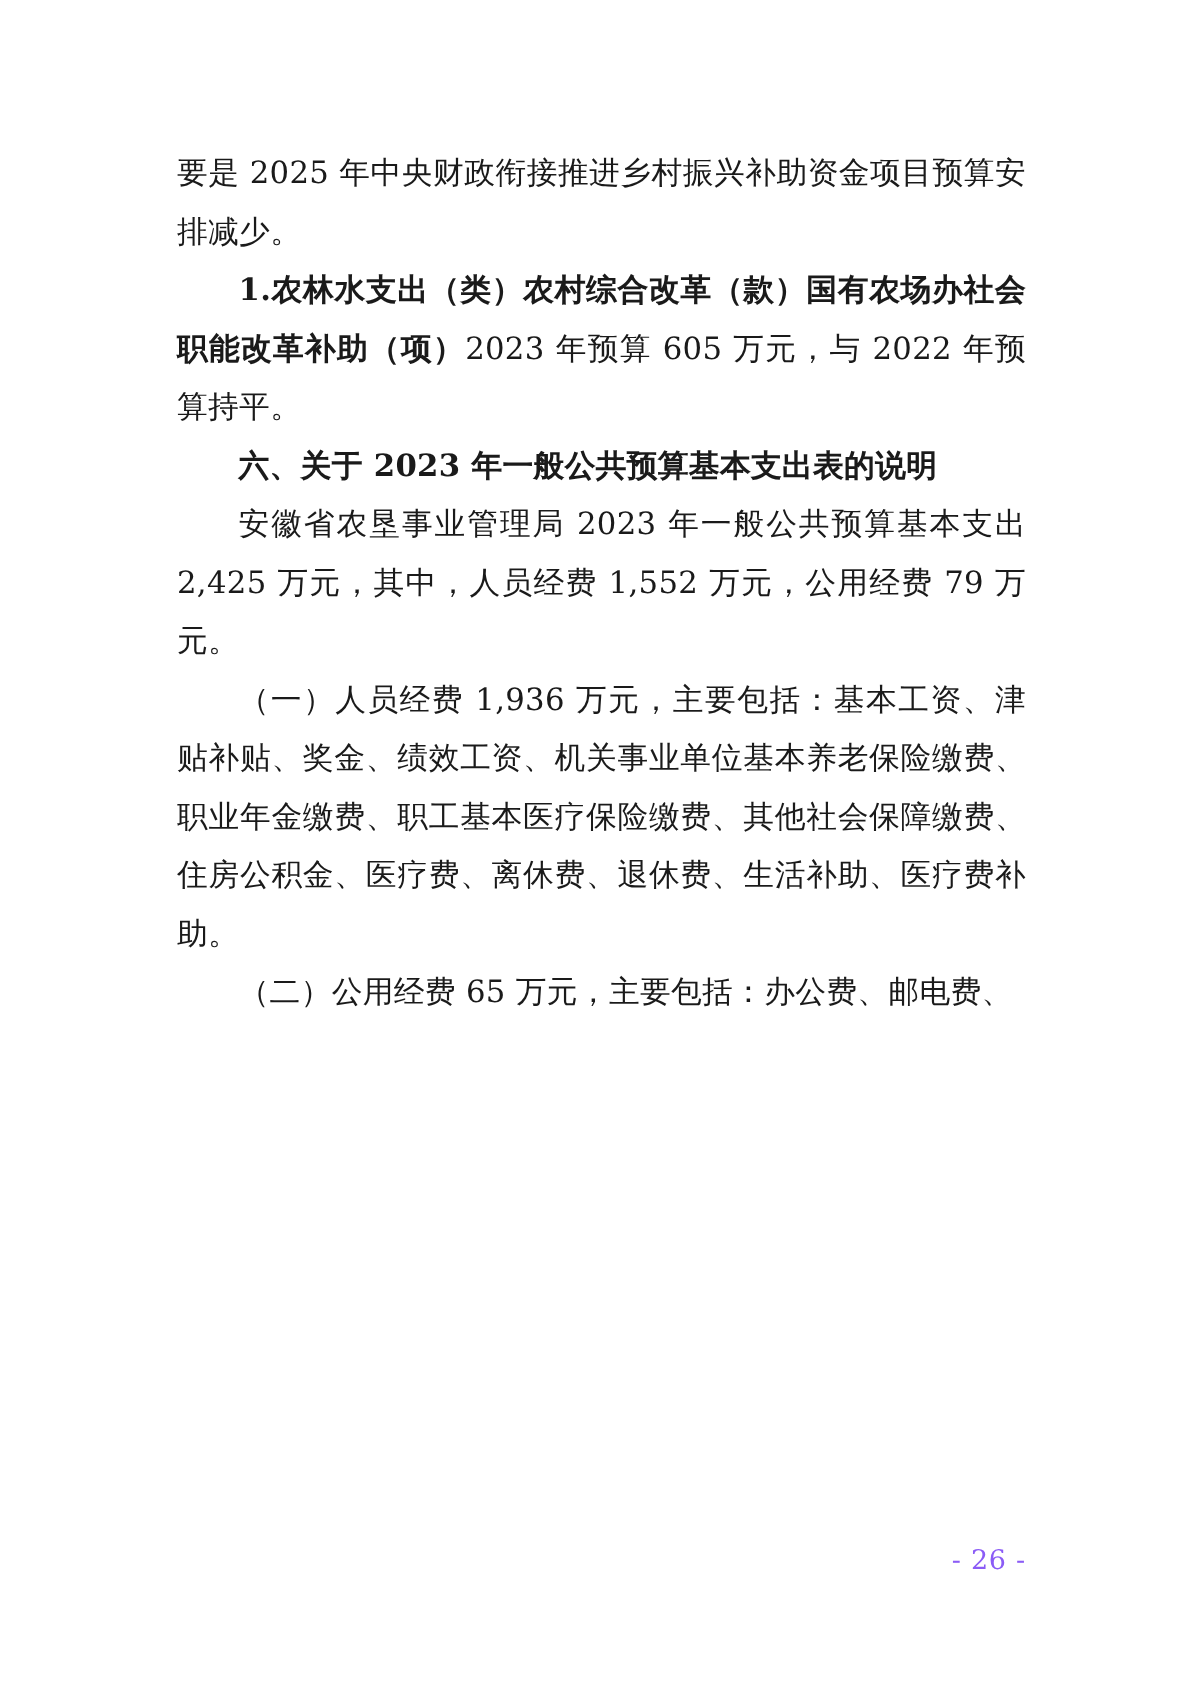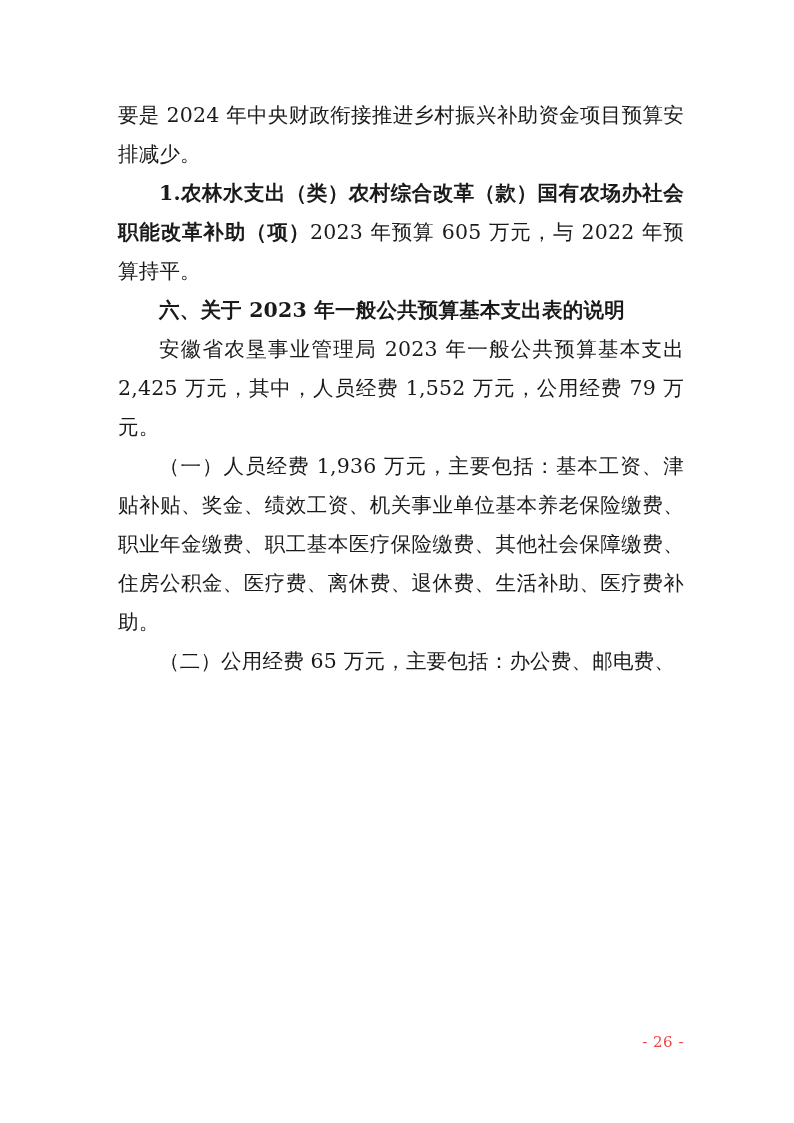--- a/index.html
+++ b/index.html
@@ -44,33 +44,33 @@
   .bold {
     font-weight: bold;
   }
   .heading {
     font-weight: bold;
   }
   .pagenum {
     position: absolute;
     right: 110px;
     bottom: 72px;
-    font-size: 15px;
+    font-size: 18px;
     font-family: "DejaVu Serif", "Liberation Serif", serif;
-    color: #ef4444;
+    color: #8b5cf6;
     letter-spacing: 0.5px;
   }
 </style>
 </head>
 <body>
 
 <div class="page">
   <div class="doc-body">
 
-    <p class="cont">要是 2024 年中央财政衔接推进乡村振兴补助资金项目预算安排减少。</p>
+    <p class="cont">要是 2025 年中央财政衔接推进乡村振兴补助资金项目预算安排减少。</p>
 
     <p class="indent"><span class="bold">1.农林水支出（类）农村综合改革（款）国有农场办社会职能改革补助（项）</span><span>2023 年预算 605 万元，与 2022 年预算持平。</span></p>
 
 
 
     <p class="indent heading">六、关于 2023 年一般公共预算基本支出表的说明</p>
 
     <p class="indent">安徽省农垦事业管理局 2023 年一般公共预算基本支出 2,425 万元，其中，人员经费 1,552 万元，公用经费 79 万元。</p>
 
     <p class="indent">（一）人员经费 1,936 万元，主要包括：基本工资、津贴补贴、奖金、绩效工资、机关事业单位基本养老保险缴费、职业年金缴费、职工基本医疗保险缴费、其他社会保障缴费、住房公积金、医疗费、离休费、退休费、生活补助、医疗费补助。</p>

